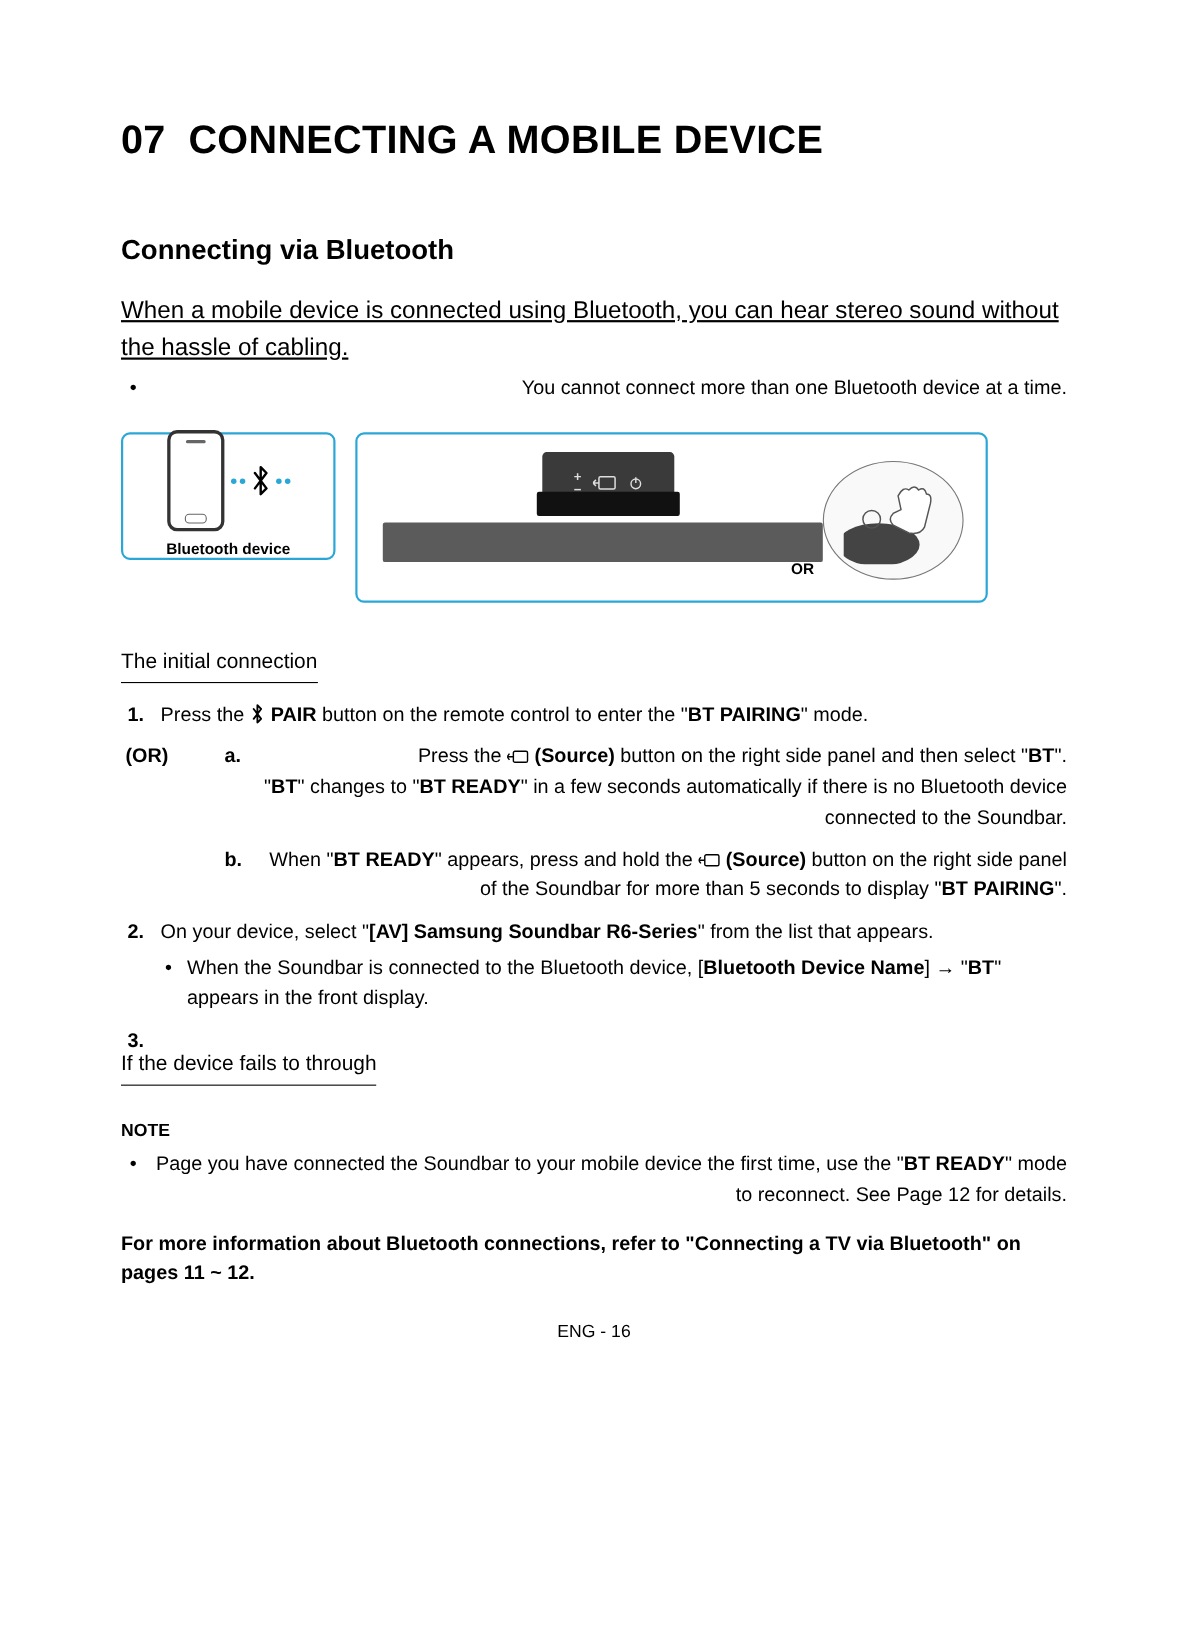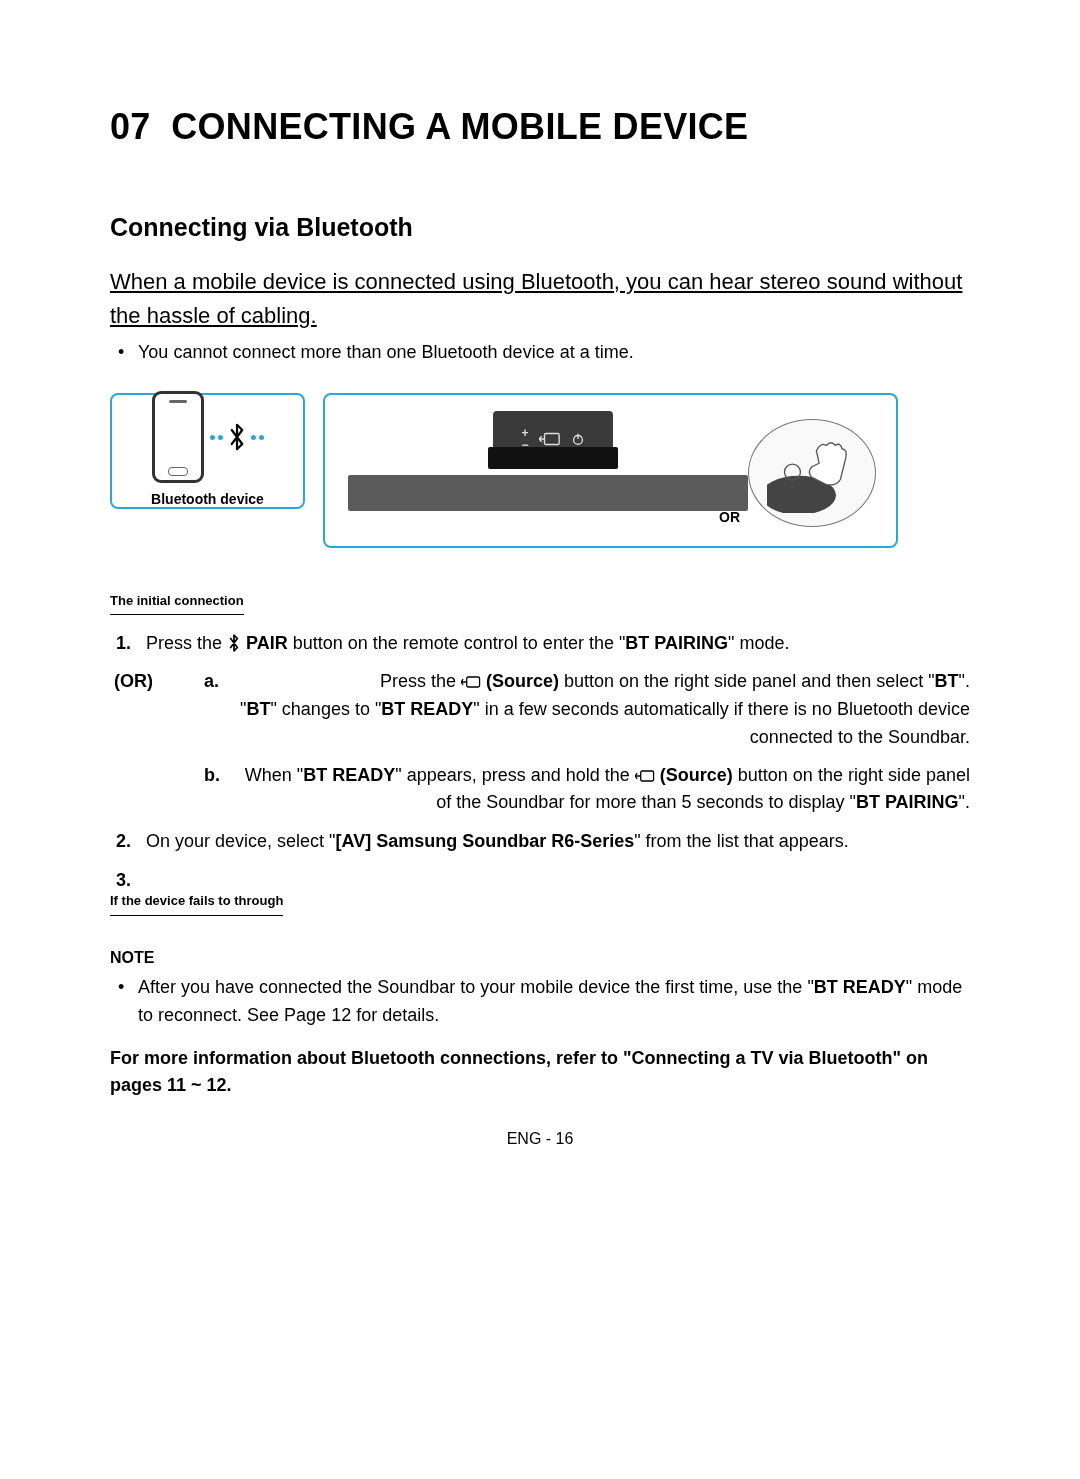--- a/index.html
+++ b/index.html
@@ -22,21 +22,21 @@
     font-size: 25px;
     font-weight: 700;
     margin-bottom: 18px;
   }
   p.intro {
     font-size: 22px;
     line-height: 1.55;
     margin-bottom: 6px;
     text-decoration: underline;
   }
-  ul.plain { list-style: none; padding-left: 28px; }
+  ul.plain { list-style: none; padding-left: 28px; text-align: right; }
   ul.plain > li::before {
     content: "•";
     position: absolute;
     left: -20px;
     font-size: 18px;
   }
   ul.plain > li { position: relative; font-size: 18px; line-height: 1.55; margin-bottom: 4px; }
 
   .figure-row {
     display: flex;
@@ -111,21 +111,21 @@
     display:flex; align-items:center; justify-content:center;
     background:#f9f9f9;
   }
   .hand-circle svg { width:90px; height:80px; }
   .or-label {
     position:absolute; right:148px; bottom:10px;
     font-size:14px; font-weight:700;
   }
 
   h3.para-head {
-    font-size:13px; font-weight:700;
+    font-size:19px; font-weight:400;
     display:inline-block;
     border-bottom:1.5px solid #000;
     padding-bottom:4px;
     margin-bottom:14px;
   }
 
   ol.numbered { list-style:none; padding:0; }
   ol.numbered > li { position:relative; padding-left:36px; font-size:18px; line-height:1.6; margin-bottom:10px; }
   ol.numbered > li > .num { position:absolute; left:6px; top:0; font-weight:700; }
 
@@ -246,37 +246,42 @@
           <path d="M8 8 L0 8 M3 4 L0 8 L3 12" fill="none" stroke="#000" stroke-width="1.8"></path>
         </svg><span class="b"> (Source)</span><span> button on the right side panel of the Soundbar for more than 5 seconds to display "</span><span class="b">BT PAIRING</span><span>".</span>
     </li>
   </ol>
 </div>
 
 <ol class="numbered">
   <li>
     <span class="num">2.</span>
     <span>On your device, select "</span><span class="b">[AV] Samsung Soundbar R6-Series</span><span>" from the list that appears.</span>
+    <ul class="sub">
+      <li>
+        <span>When the Soundbar is connected to the Bluetooth device, [</span><span class="b">Bluetooth Device Name</span><span>] → "</span><span class="b">BT</span><span>" appears in the front display.</span>
+      </li>
+    </ul>
   </li>
   <li>
     <span class="num">3.</span>
   </li>
 </ol>
 
 <div style="height:22px"></div>
 
 <h3 class="para-head">If the device fails to through</h3>
 
 <ul class="plain">
 </ul>
 
 <div class="note-head">NOTE</div>
 <ul class="plain">
   <li>
-    <span>After you have connected the Soundbar to your mobile device the first time, use the "</span><span class="b">BT READY</span><span>" mode to reconnect. See Page 12 for details.</span>
+    <span>Page you have connected the Soundbar to your mobile device the first time, use the "</span><span class="b">BT READY</span><span>" mode to reconnect. See Page 12 for details.</span>
   </li>
 </ul>
 
 <p class="footer-ref">For more information about Bluetooth connections, refer to "Connecting a TV via Bluetooth" on pages 11 ~ 12.</p>
 
 <div class="page-num">ENG - 16</div>
 
 
 
 

